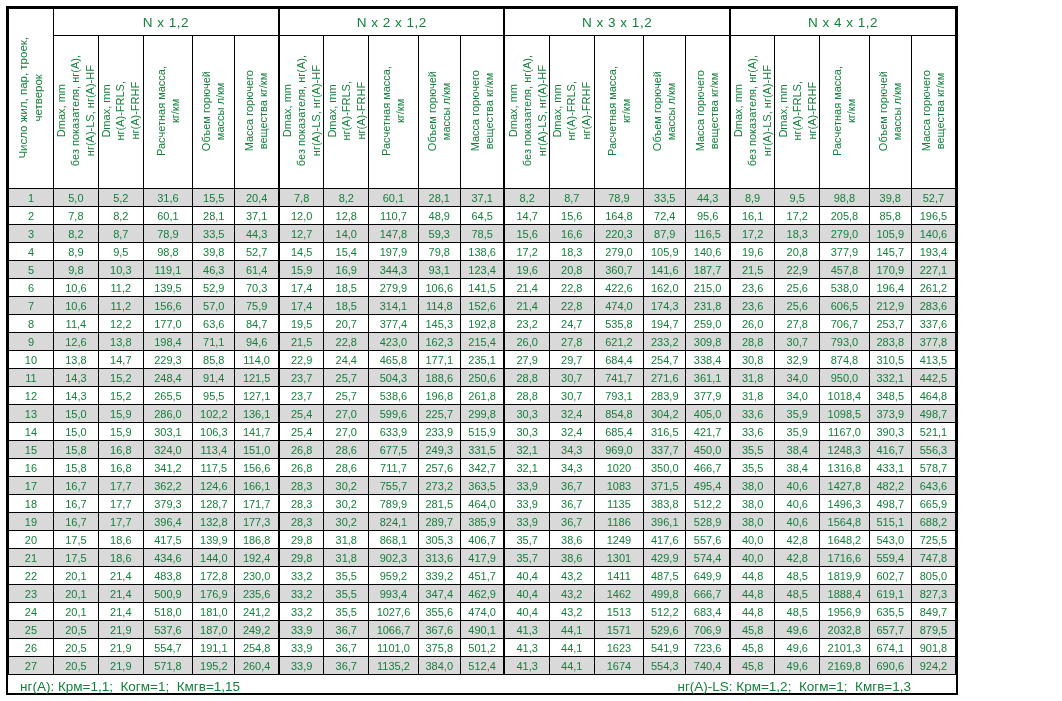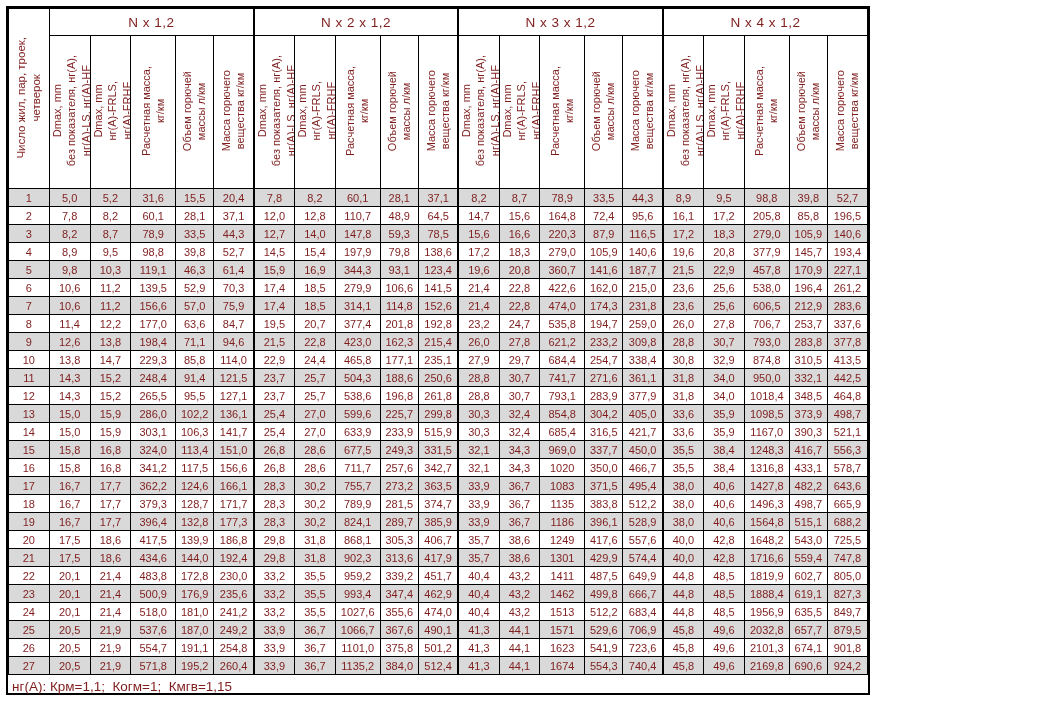--- a/index.html
+++ b/index.html
@@ -1,23 +1,23 @@
 <!DOCTYPE html>
 <html><head>
 <meta charset="utf-8">
 <style>
   html,body { margin:0; padding:0; background:#ffffff; }
   .sheet {
     margin:6px;
-    width:864px;
+    width:952px;
     height:689px;
     box-sizing:border-box;
     border:2px solid #000;
     font-family:"Liberation Sans", sans-serif;
-    color:#7f1d1d;
+    color:#15803d;
     background:#fff;
   }
   table.main {
     width:100%;
     height:643px;
     border-collapse:collapse;
     table-layout:fixed;
   }
   .main th, .main td {
     border:1px solid #000;
@@ -45,21 +45,21 @@
     height:42px;
     display:flex;
     flex-direction:column;
     justify-content:space-evenly;
     font-size:13.5px;
   }
   .fline { white-space:pre-wrap; }
   .fline1 {
     display:flex;
     justify-content:space-between;
-    padding:0 45px 0 4px;
+    padding:0 45px 0 12px;
   }
   .fline2 {
     display:flex;
     justify-content:center;
     gap:77px;
   }
 </style>
 </head>
 <body>
 
@@ -313,21 +313,21 @@
         <tr>
           <td>8</td>
           <td>11,4</td>
           <td>12,2</td>
           <td>177,0</td>
           <td>63,6</td>
           <td>84,7</td>
           <td class="gsep">19,5</td>
           <td>20,7</td>
           <td>377,4</td>
-          <td>201,8</td>
+          <td>145,3</td>
           <td>192,8</td>
           <td class="gsep">23,2</td>
           <td>24,7</td>
           <td>535,8</td>
           <td>194,7</td>
           <td>259,0</td>
           <td class="gsep">26,0</td>
           <td>27,8</td>
           <td>706,7</td>
           <td>253,7</td>
@@ -544,21 +544,21 @@
           <td>18</td>
           <td>16,7</td>
           <td>17,7</td>
           <td>379,3</td>
           <td>128,7</td>
           <td>171,7</td>
           <td class="gsep">28,3</td>
           <td>30,2</td>
           <td>789,9</td>
           <td>281,5</td>
-          <td>374,7</td>
+          <td>464,0</td>
           <td class="gsep">33,9</td>
           <td>36,7</td>
           <td>1135</td>
           <td>383,8</td>
           <td>512,2</td>
           <td class="gsep">38,0</td>
           <td>40,6</td>
           <td>1496,3</td>
           <td>498,7</td>
           <td>665,9</td>
@@ -768,19 +768,20 @@
           <td>49,6</td>
           <td>2169,8</td>
           <td>690,6</td>
           <td>924,2</td>
         </tr>
       </tbody>
   </table>
   <div class="footer">
     <div class="fline fline1">
       <span>нг(A): Крм=1,1;  Когм=1;  Кмгв=1,15</span>
+      <span>нг(A)-LS: Крм=1,2;  Когм=1;  Кмгв=1,3</span>
     </div>
     <div class="fline fline2">
       <span>нг(A)-FRLS: Крм=1,25;  Когм=1,1;  Кмгв=1,35</span>
       <span>нг(A)-FRHF: Крм=1,15;  Когм=1,1;  Кмгв=1,25</span>
     </div>
   </div>
 </div>
 
 </body></html>

